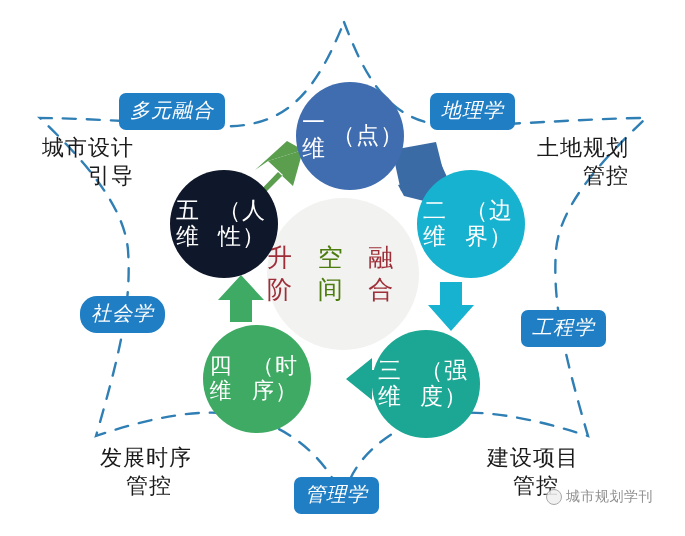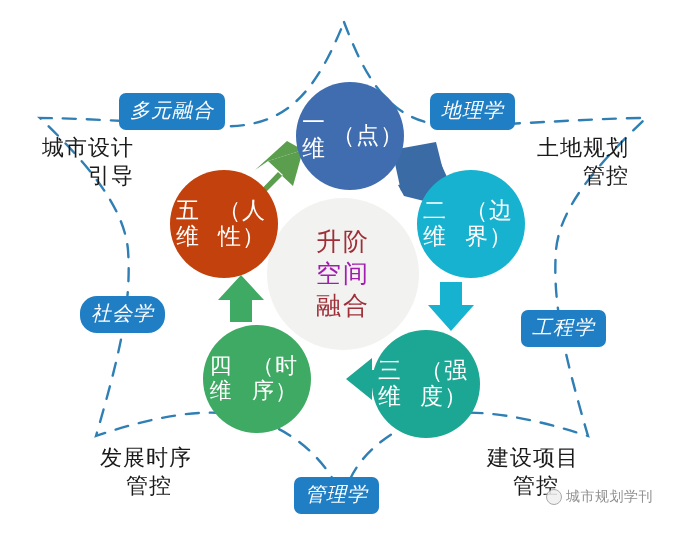--- a/index.html
+++ b/index.html
@@ -63,43 +63,42 @@
   }
   #circle-4d {
     left: 203px; top: 325px;
     width: 108px; height: 108px;
     background: #3faa63;
     font-size: 22px;
   }
   #circle-5d {
     left: 170px; top: 170px;
     width: 108px; height: 108px;
-    background: #c2410c;
+    background: #0f172a;
     font-size: 23px;
   }
 
   
   #center-disc {
     position: absolute;
     left: 267px; top: 198px;
     width: 152px; height: 152px;
     border-radius: 50%;
     background: #f2f2f1;
     display: flex;
-    flex-direction: column;
     align-items: center;
     justify-content: center;
     line-height: 1.28;
   }
   #center-disc .c-line {
     font-size: 25px;
     letter-spacing: 2px;
   }
   #center-disc .c-red { color: #9e2f38; }
-  #center-disc .c-dark { color: #a21caf; }
+  #center-disc .c-dark { color: #4d7c0f; }
 
   
   .badge {
     position: absolute;
     background: #1f7ec4;
     color: #ffffff;
     border-radius: 7px;
     font-size: 20px;
     letter-spacing: 1px;
     padding: 4px 11px 6px 11px;

